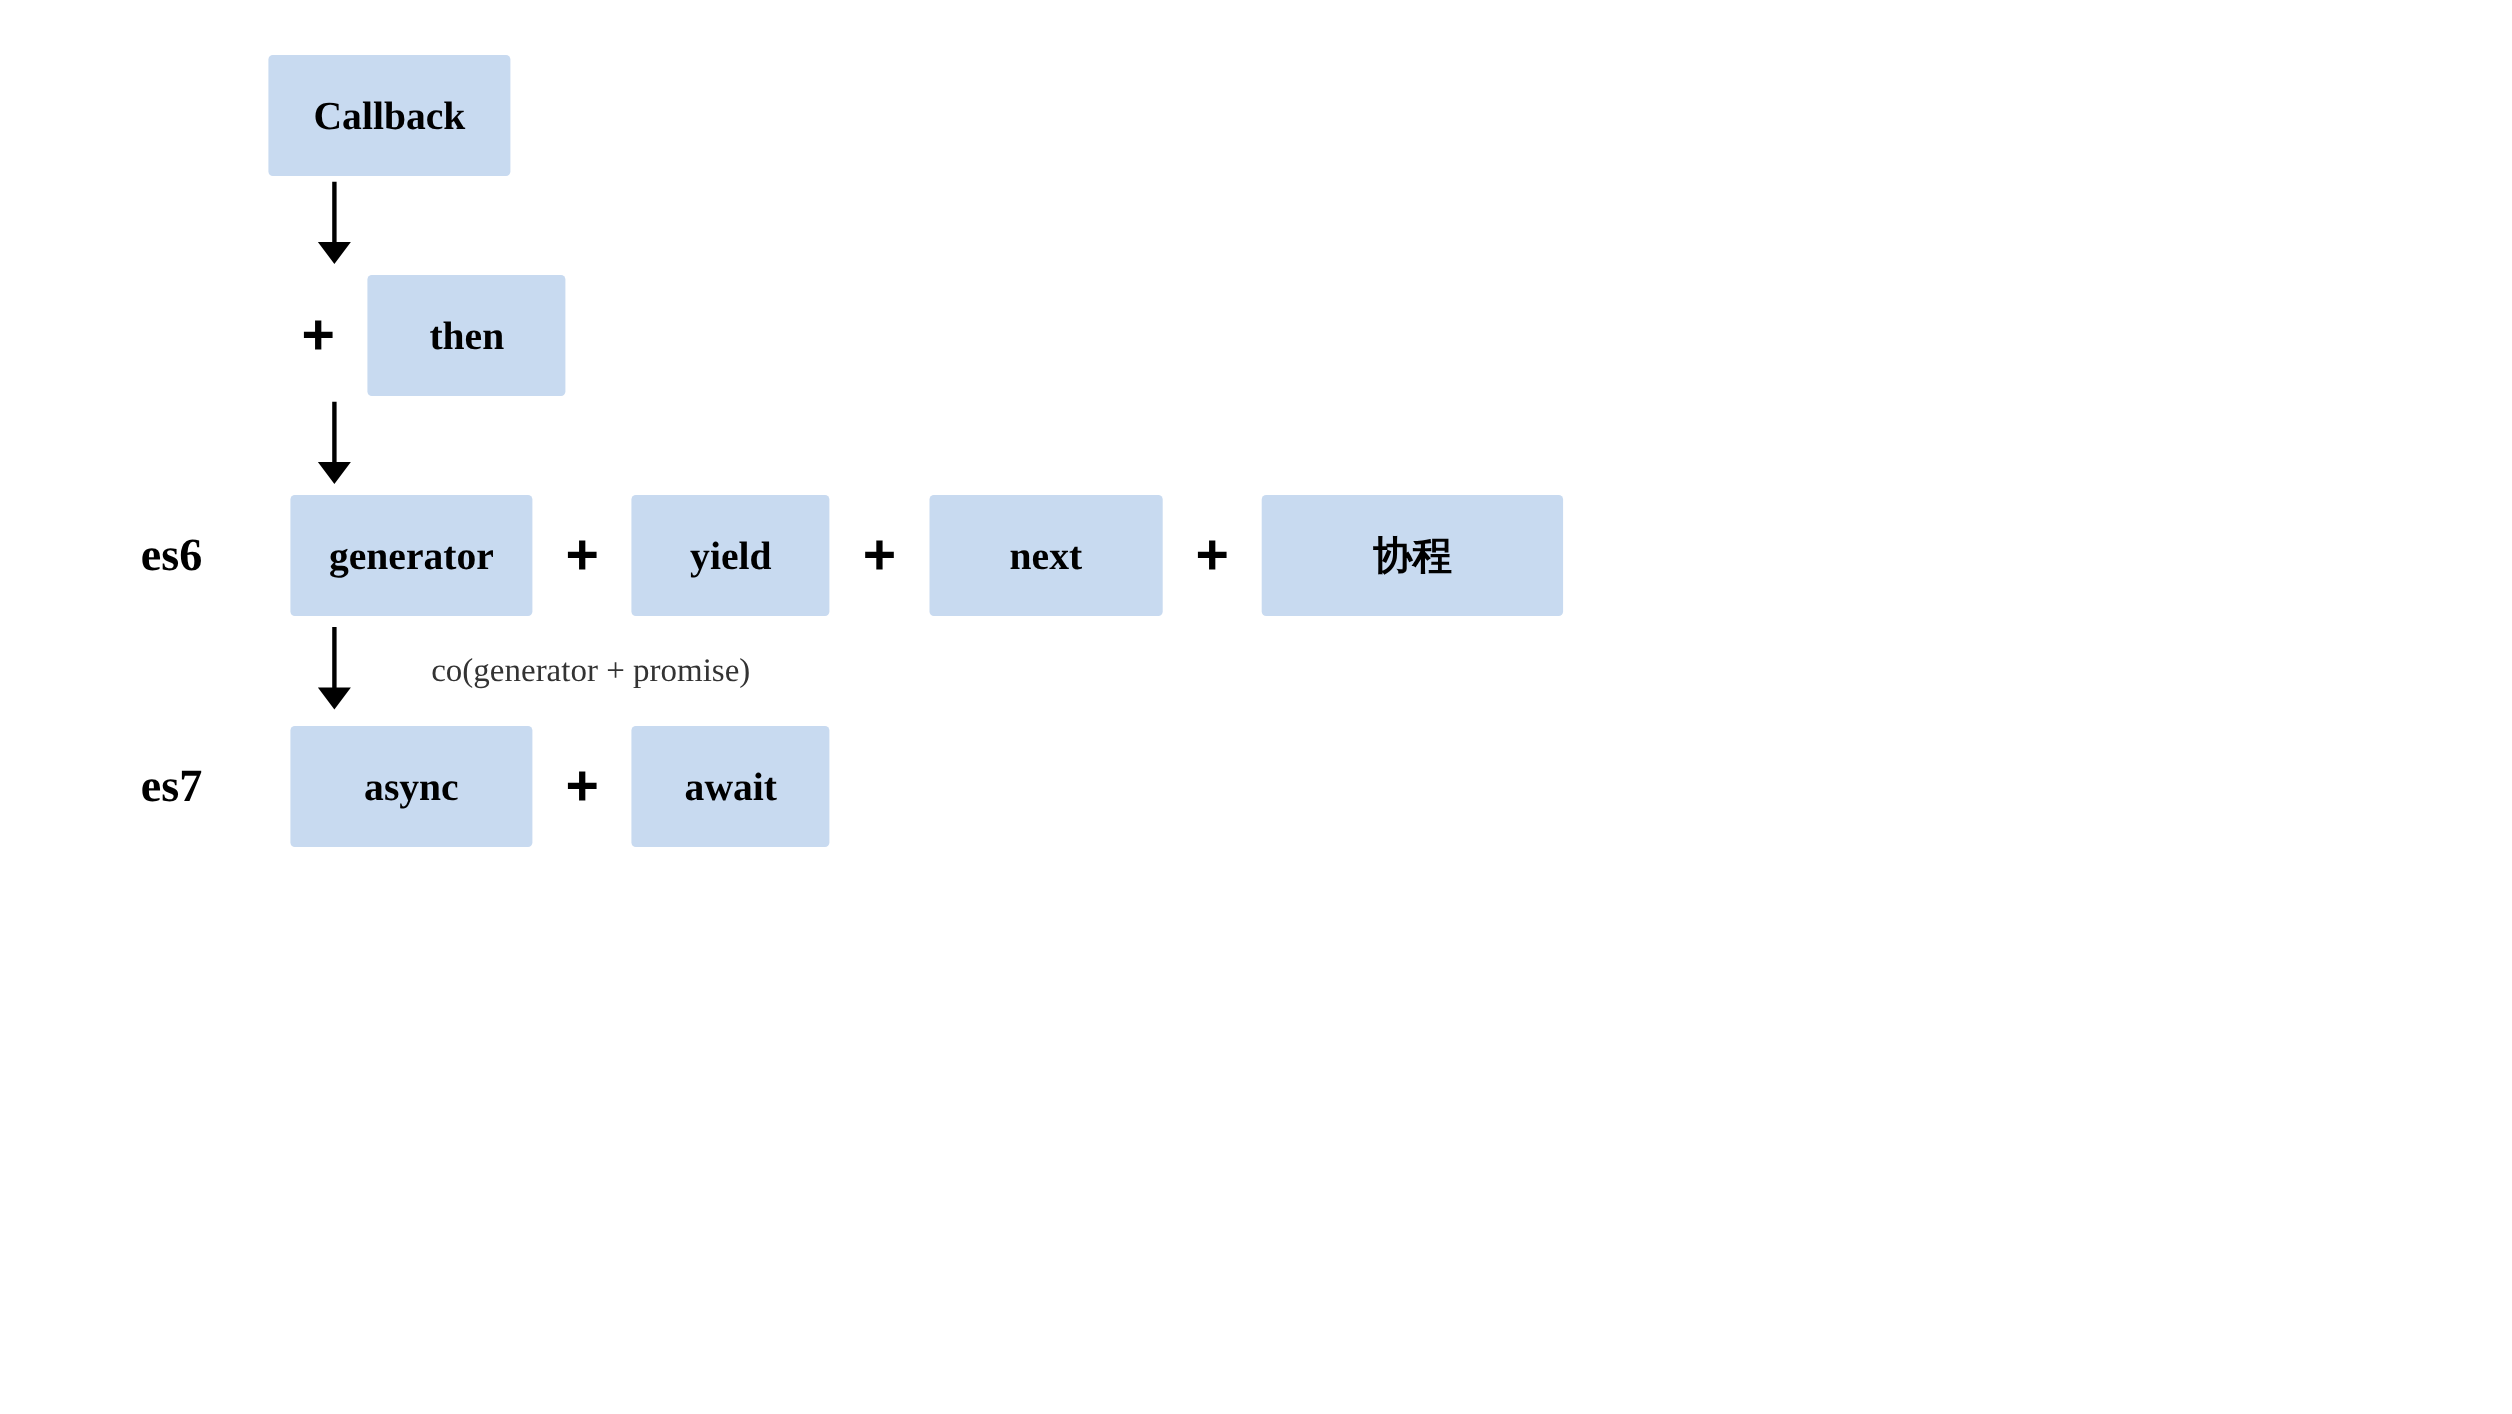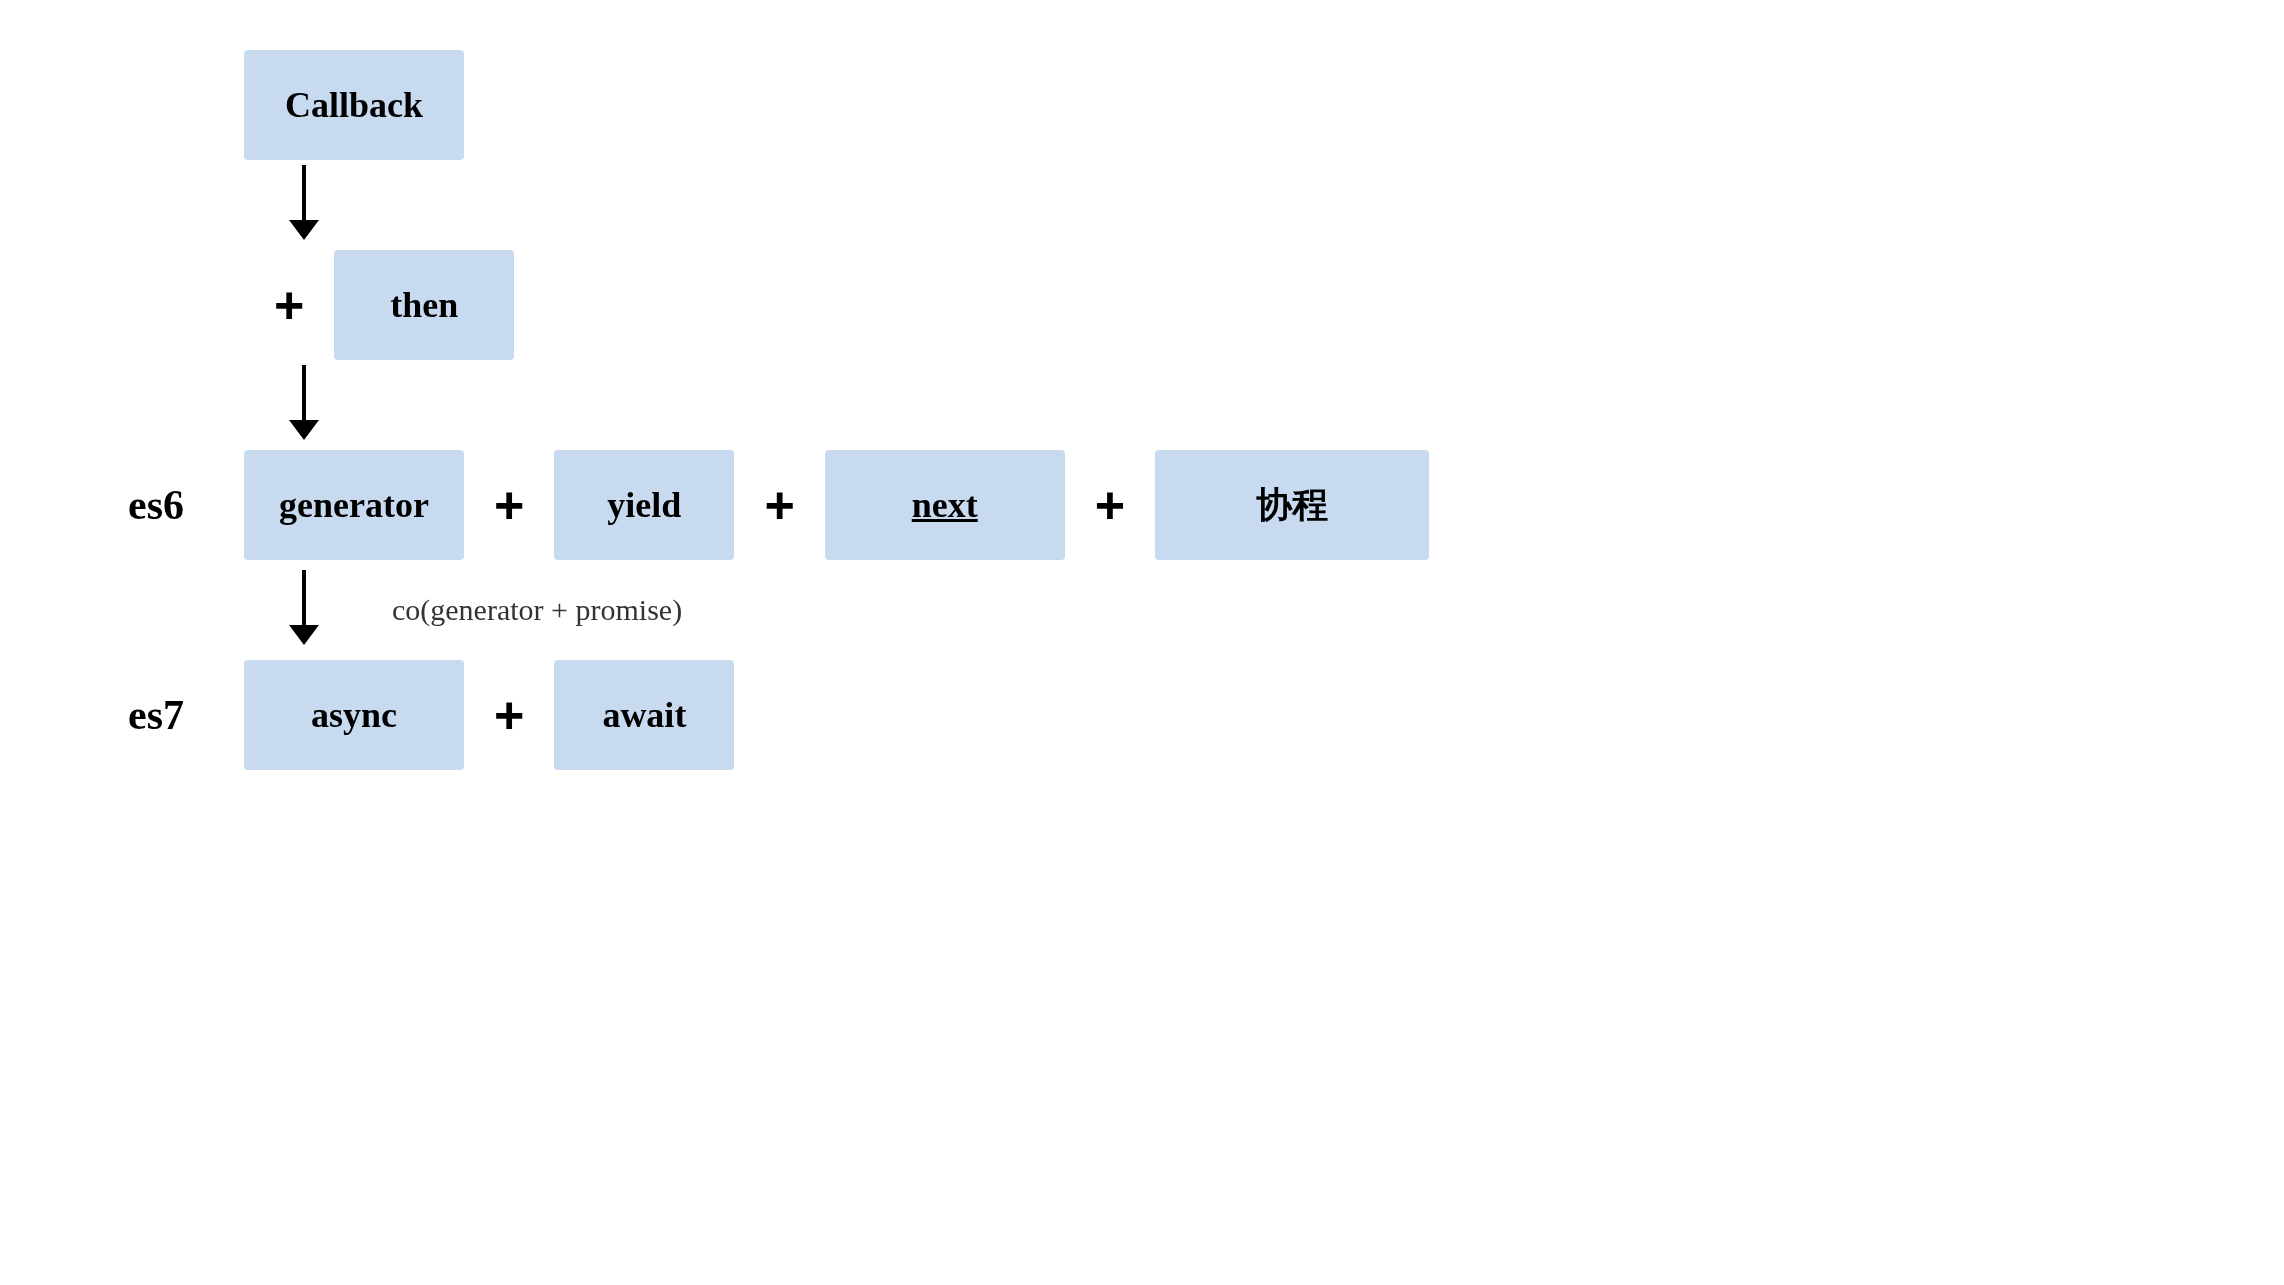--- a/index.html
+++ b/index.html
@@ -64,21 +64,21 @@
       margin-bottom: 0px;
     }
 
     .es-label {
       font-size: 42px;
       font-weight: bold;
       color: #000000;
       font-family: 'Comic Sans MS', cursive;
       width: 120px;
       text-align: right;
-      margin-right: 60px;
+      margin-right: 80px;
     }
 
     .co-note {
       font-size: 30px;
       color: #333333;
       font-family: 'Comic Sans MS', cursive;
       margin-left: 40px;
       display: inline-flex;
       align-items: center;
     }
@@ -119,21 +119,21 @@
       <polygon points="5,55 20,75 35,55" fill="black"></polygon>
     </svg>
   </div>
 
   <div class="row">
     <div class="es-label">es6</div>
     <div class="blue-box box-medium">generator</div>
     <span class="plus-sign">+</span>
     <div class="blue-box box-wide">yield</div>
     <span class="plus-sign">+</span>
-    <div class="blue-box box-wide" style="width:240px;text-decoration:underline;">next</div>
+    <div class="blue-box box-wide" style="width:212px;">next</div>
     <span class="plus-sign">+</span>
     <div class="blue-box box-wide" style="width:274px;">协程</div>
   </div>
 
   <div style="display:flex; align-items:center; height:100px; margin-left:220px;gap:28px;">
     <svg width="40" height="80" viewBox="0 0 40 80">
       <line x1="20" y1="0" x2="20" y2="60" stroke="black" stroke-width="4"></line>
       <polygon points="5,55 20,75 35,55" fill="black"></polygon>
     </svg>
     <span class="co-note">co(generator + promise)</span>

